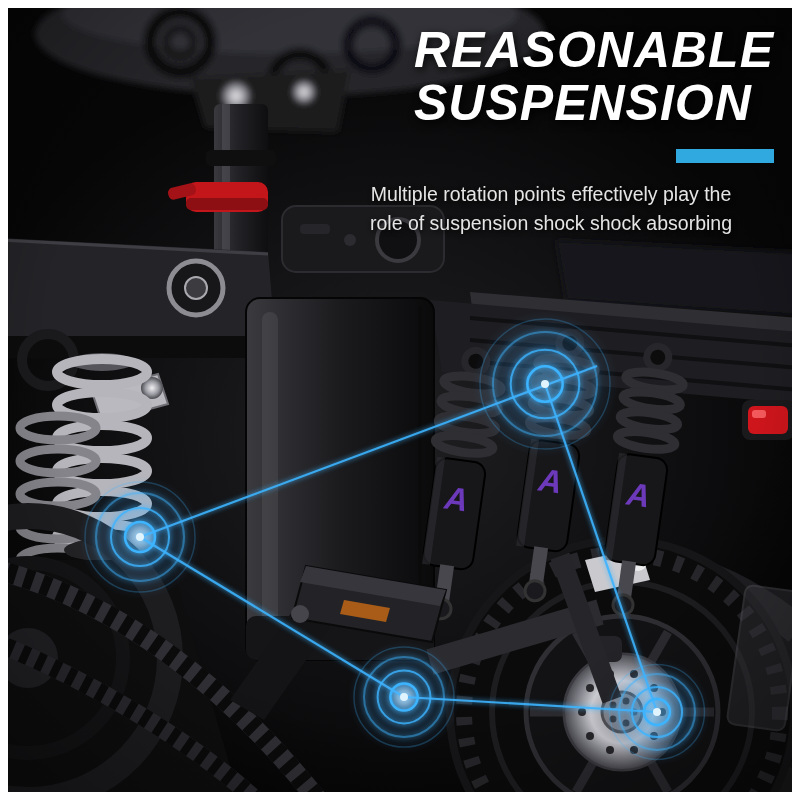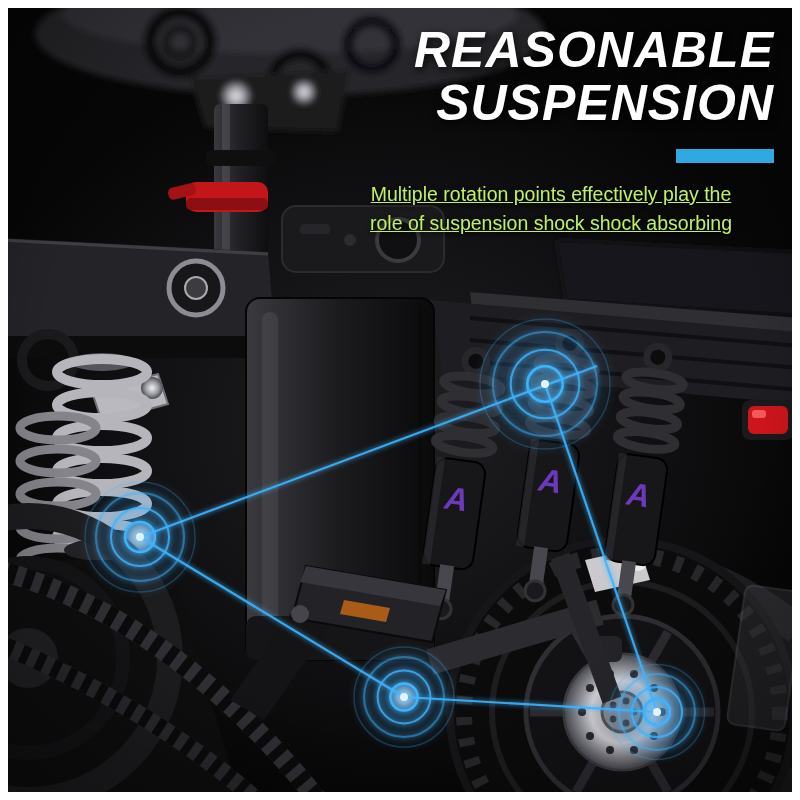--- a/index.html
+++ b/index.html
@@ -4,21 +4,21 @@
 <style>
   *{margin:0;padding:0;box-sizing:border-box}
   html,body{background:#000}
   body{width:800px;height:800px;overflow:hidden;font-family:"Liberation Sans",sans-serif}
   .stage{position:relative;width:800px;height:800px;background:#060607;overflow:hidden}
   .frame-border{position:absolute;inset:0;border:8px solid #fff;pointer-events:none;z-index:50}
   svg.layer{position:absolute;top:0;left:0}
   #bike-layer{z-index:1}
   #annotation-layer{z-index:10}
   .headline{
-    position:absolute;top:24px;right:26px;text-align:right;z-index:20;
+    position:absolute;top:24px;right:26px;text-align:left;z-index:20;
     color:#fff;font-weight:700;font-style:italic;font-size:50px;line-height:1.06;
     letter-spacing:1px;text-shadow:2px 3px 8px rgba(0,0,0,.85);
   }
   .accent-bar{position:absolute;top:149px;right:26px;width:98px;height:14px;z-index:20;background:#2fa9e0}
   .subheadline{
     position:absolute;top:180px;right:12px;width:474px;text-align:center;z-index:20;
     color:#f2f2f2;font-size:19.5px;line-height:1.5;text-shadow:1px 2px 5px rgba(0,0,0,.85);
   }
   .ann-line{stroke-width:2.2;opacity:.92}
 </style>
@@ -325,19 +325,19 @@
       </g>
     </svg>
 
   <div class="headline" style="color: rgb(255, 255, 255);">
     <div>REASONABLE</div>
     <div>SUSPENSION</div>
   </div>
 
   <div class="accent-bar" style="background: rgb(47, 169, 224);"></div>
 
-  <div class="subheadline" style="color: #bef264; text-decoration: underline;">
+  <div class="subheadline" style="color: #e5e5e5;">
     <div>Multiple rotation points effectively play the</div>
     <div>role of suspension shock shock absorbing</div>
   </div>
 
   <div class="frame-border"></div>
 </div>
 
 </body></html>

